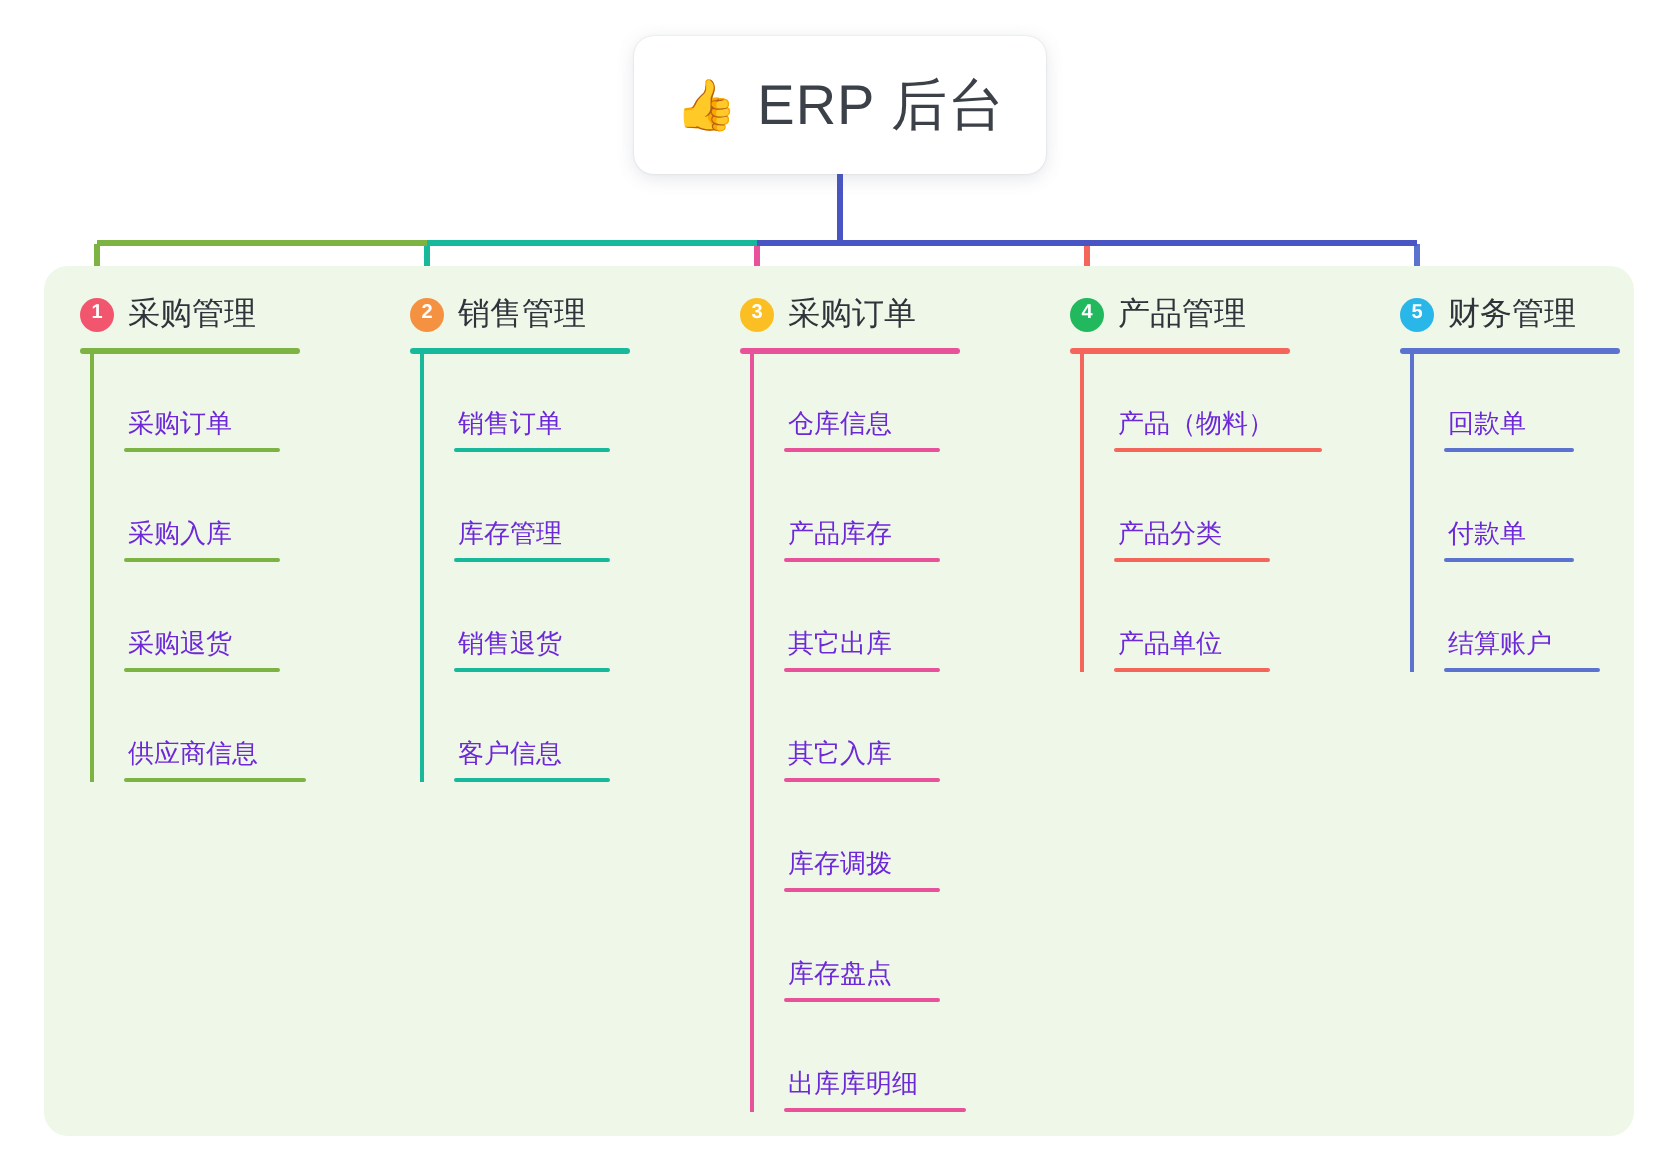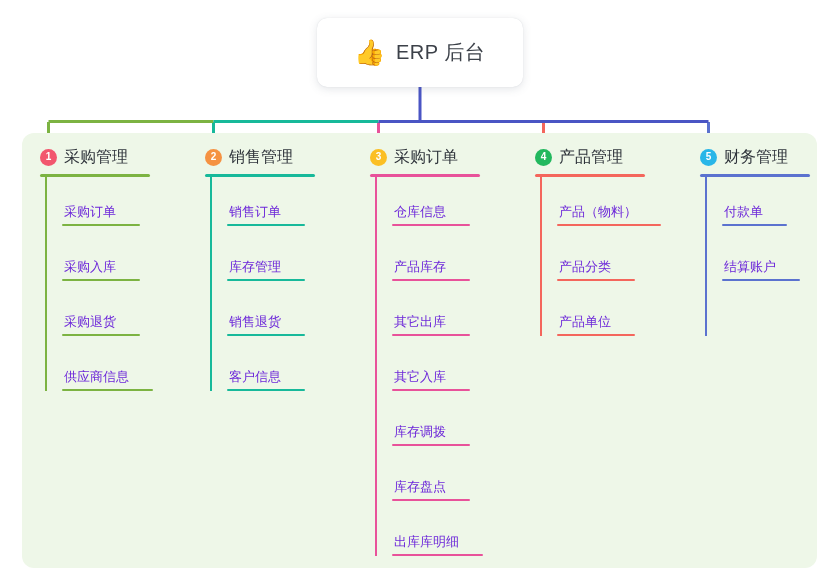--- a/index.html
+++ b/index.html
@@ -12,21 +12,21 @@
 
   
   .root-card{
     position:absolute;left:317px;top:18px;width:206px;height:69px;
     background:#ffffff;border-radius:10px;
     box-shadow:0 2px 9px rgba(90,100,120,.17), 0 0 1px rgba(90,100,120,.22);
     display:flex;align-items:center;justify-content:center;gap:10px;
     box-sizing:border-box;
   }
   .root-emoji{font-size:25px;line-height:1;font-family:"DejaVu Sans",sans-serif;}
-  .root-text{font-size:20px;letter-spacing:.5px;color:#3c4149;white-space:nowrap;}
+  .root-text{font-size:28px;letter-spacing:.5px;color:#3c4149;white-space:nowrap;}
 
   
   .panel{
     position:absolute;left:22px;top:133px;width:795px;height:435px;
     background:#eef7e8;border-radius:12px;
   }
 
   
   #wires{position:absolute;left:0;top:0;width:839px;height:588px;pointer-events:none;}
 
@@ -192,20 +192,24 @@
       </div>
       <div class="col" style="left: 700px;">
         <div class="col-head">
           <span class="badge" style="background: rgb(41, 182, 232);">5</span>
           <span class="head-label">财务管理</span>
         </div>
         <div class="head-rule" style="width: 110px; background: rgb(91, 114, 207);"></div>
         <div class="items" style="height: 165px;">
           <div class="spine" style="background: rgb(91, 114, 207); height: 159px; left: 5px;"></div>
           <div class="item">
+            <span class="item-label">回款单</span>
+            <div class="item-rule" style="width: 65px; background: rgb(91, 114, 207);"></div>
+          </div>
+          <div class="item">
             <span class="item-label">付款单</span>
             <div class="item-rule" style="width: 65px; background: rgb(91, 114, 207);"></div>
           </div>
           <div class="item">
             <span class="item-label">结算账户</span>
             <div class="item-rule" style="width: 78px; background: rgb(91, 114, 207);"></div>
           </div>
         </div>
       </div>
     </div>

